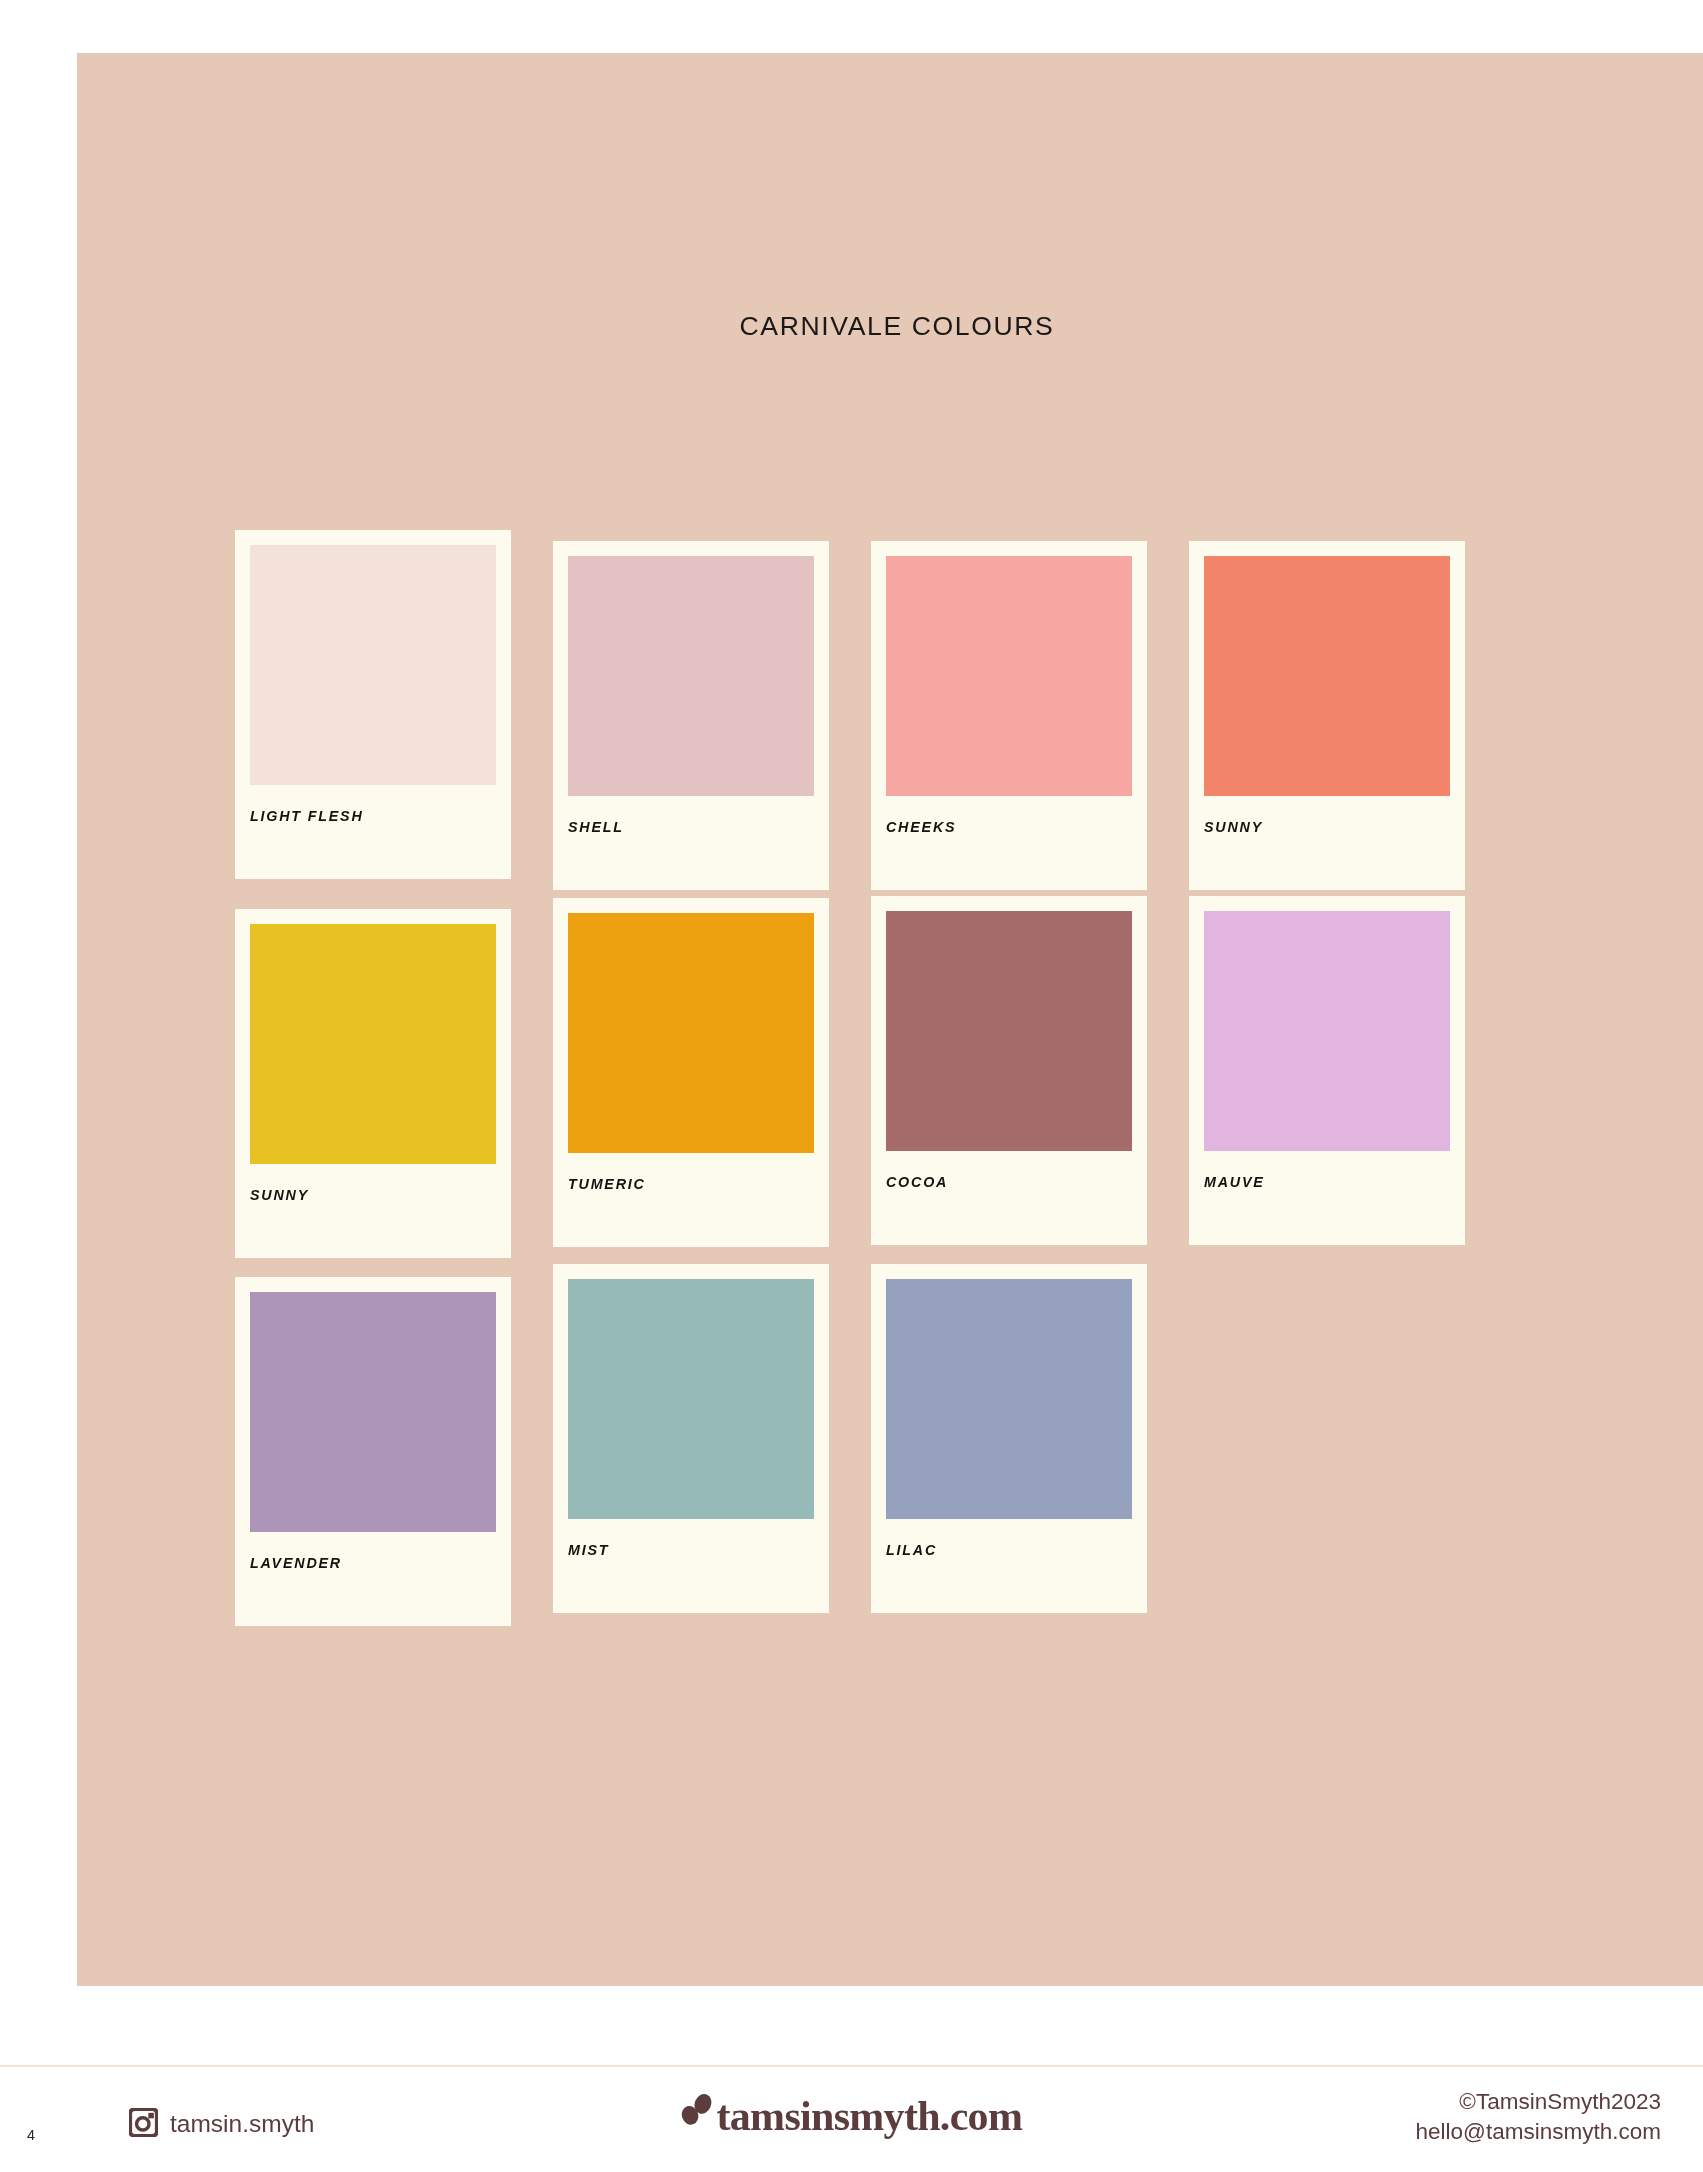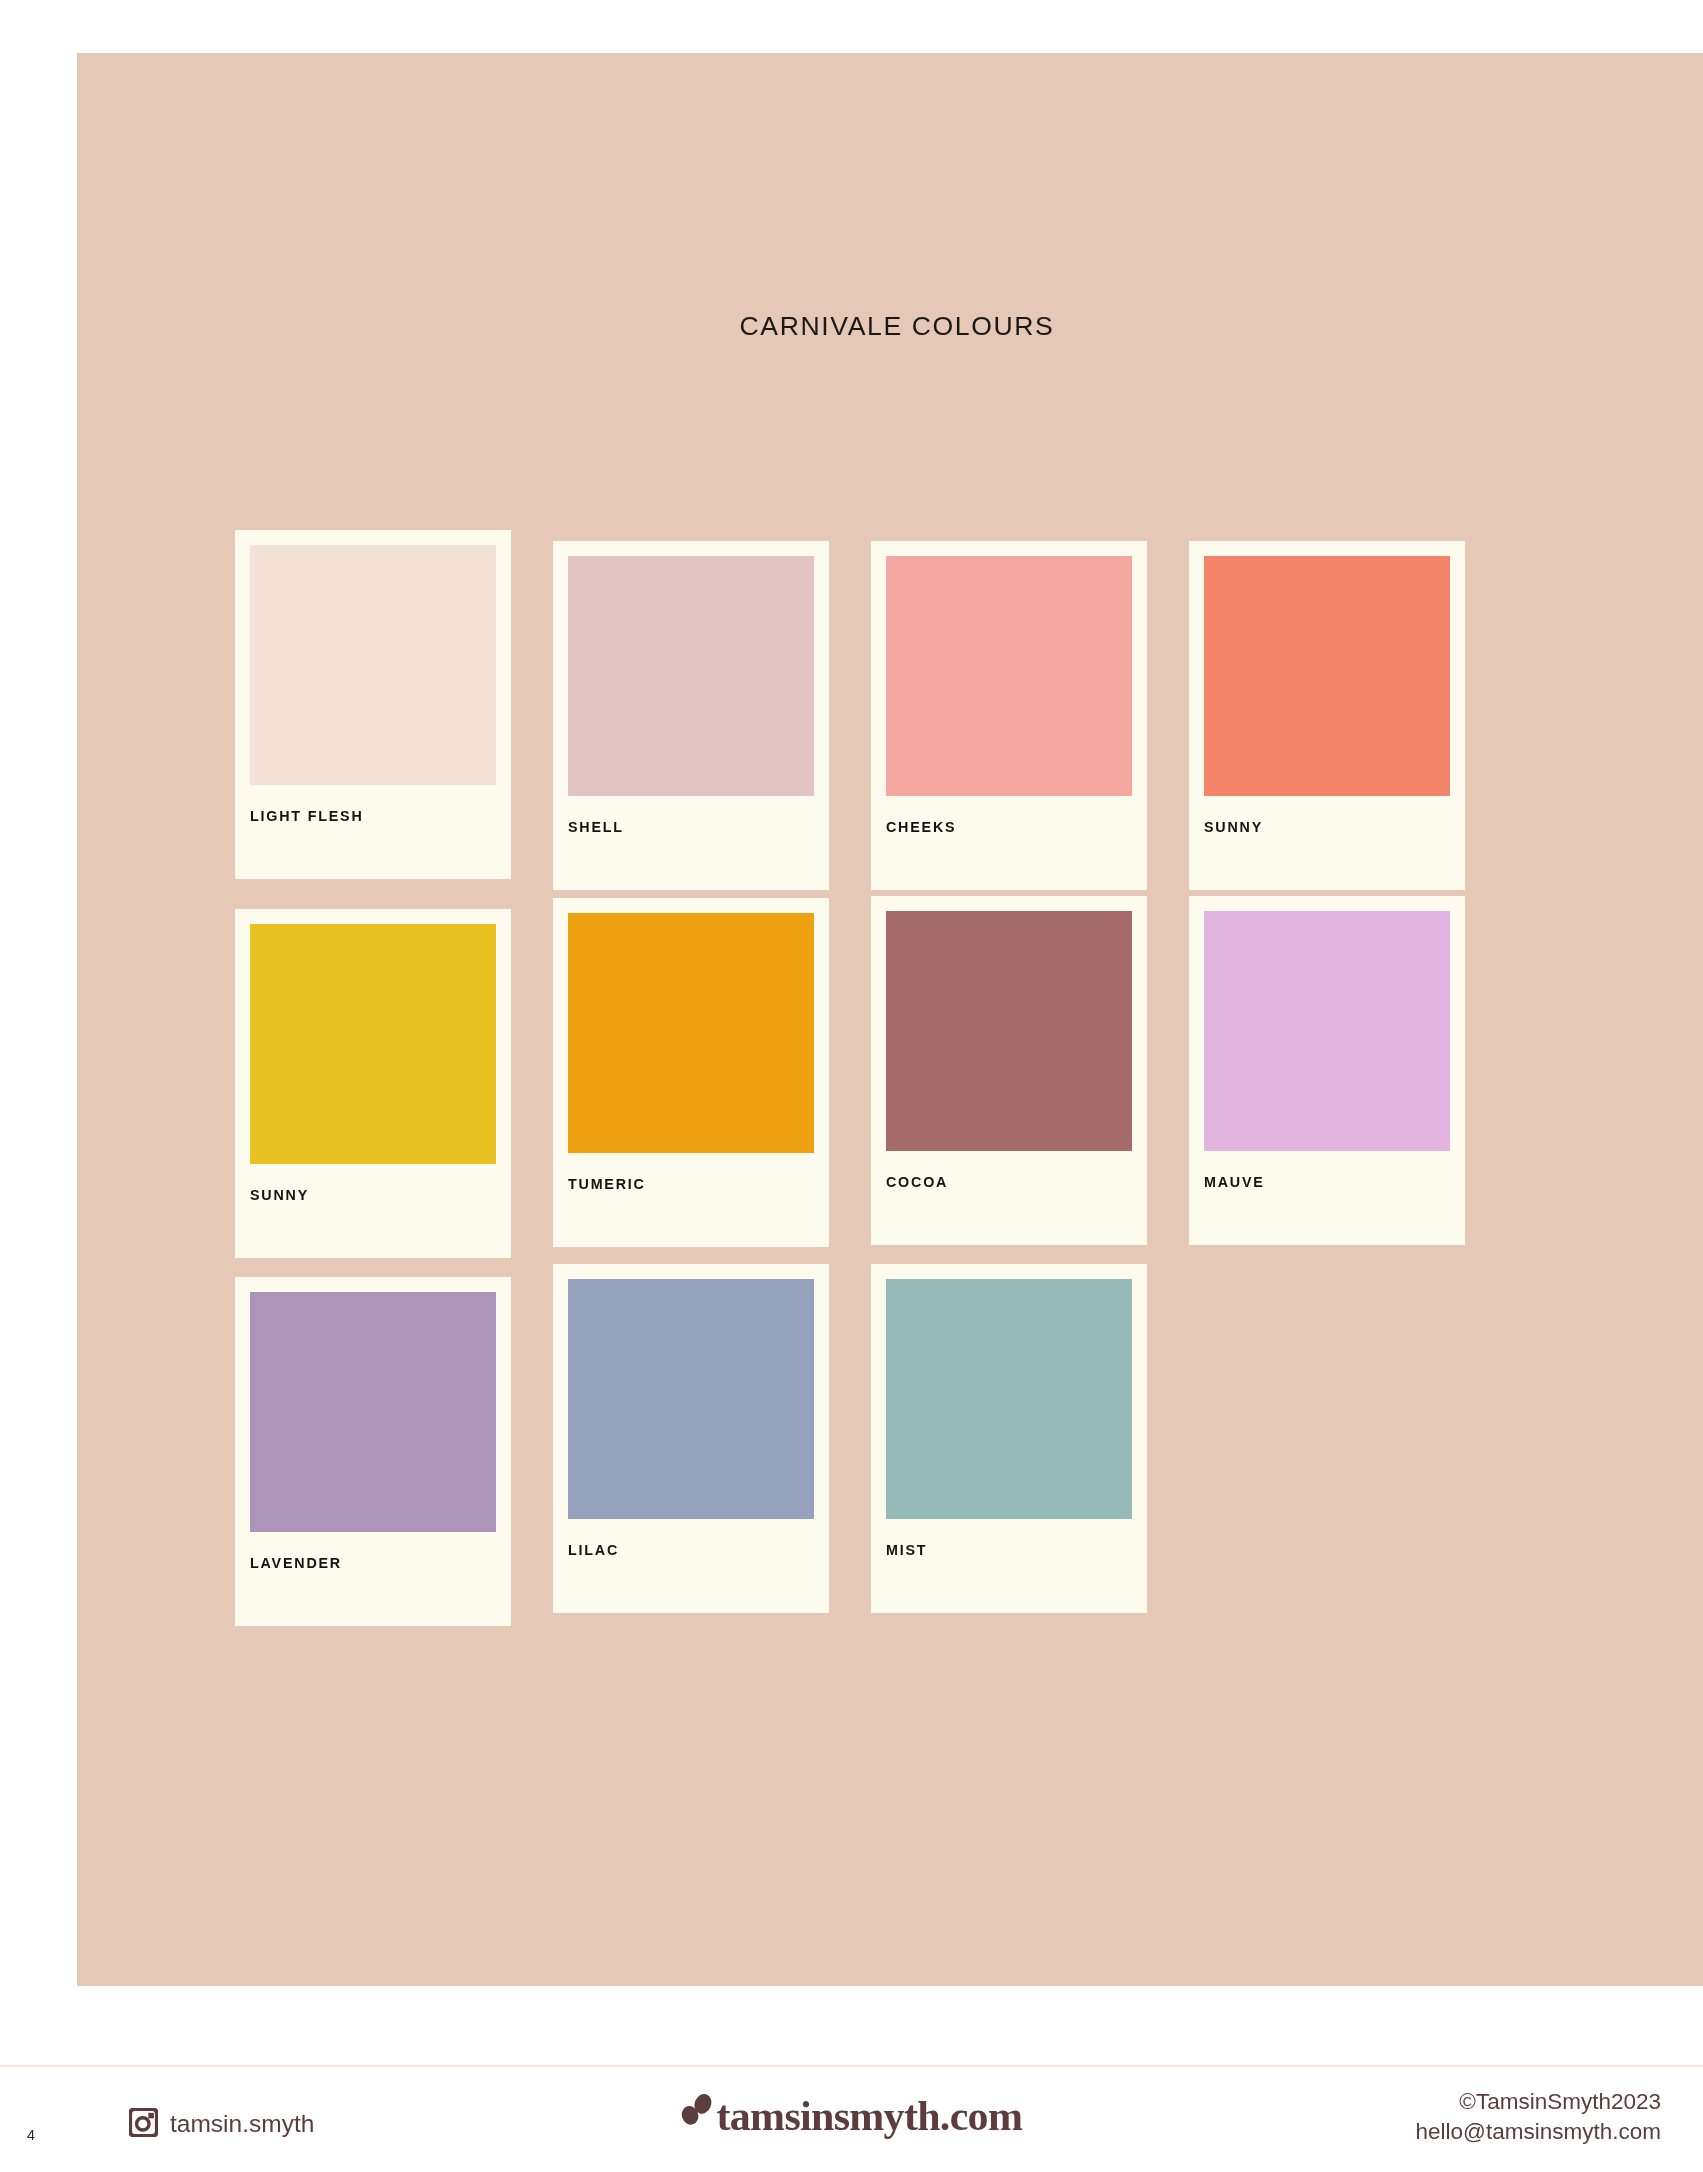--- a/index.html
+++ b/index.html
@@ -42,20 +42,21 @@
   
   #swatch-grid {
     position: absolute;
     left: 158px;
     top: 477px;
     width: 1257px;
     display: grid;
     grid-template-columns: repeat(4, 276px);
     column-gap: 42px;
     row-gap: 8.2px;
+    font-style: italic;
   }
 
   .swatch-card {
     background: #fdfbee;
     padding: 15px 15px 0 15px;
     box-sizing: border-box;
     height: 349px;
     display: flex;
     flex-direction: column;
   }
@@ -191,26 +192,26 @@
     <div class="swatch-card shift-up">
       <div class="swatch-chip" style="background: rgb(226, 180, 224);"></div>
       <div class="swatch-label">MAUVE</div>
     </div>
 
     <div class="swatch-card shift-down">
       <div class="swatch-chip" style="background: rgb(173, 149, 185);"></div>
       <div class="swatch-label">LAVENDER</div>
     </div>
     <div class="swatch-card shift-up">
+      <div class="swatch-chip" style="background: rgb(150, 186, 184);"></div>
+      <div class="swatch-label">MIST</div>
+    </div>
+    <div class="swatch-card shift-up">
       <div class="swatch-chip" style="background: rgb(150, 162, 189);"></div>
       <div class="swatch-label">LILAC</div>
-    </div>
-    <div class="swatch-card shift-up">
-      <div class="swatch-chip" style="background: rgb(150, 186, 184);"></div>
-      <div class="swatch-label">MIST</div>
     </div>
 
   </div>
 </div>
 
 <div id="footer-divider"></div>
 <div id="footer"></div>
 
 <div id="page-number">4</div>
 

